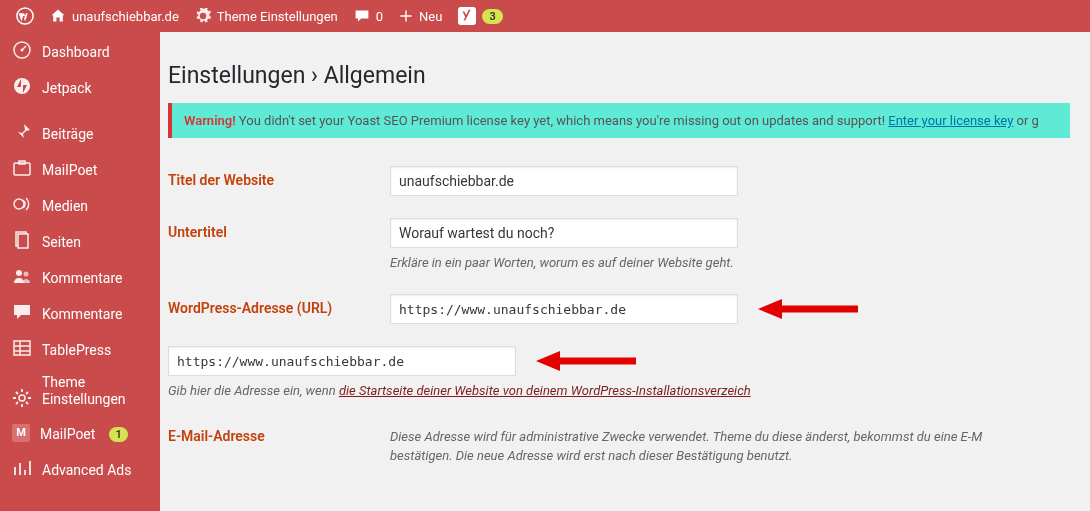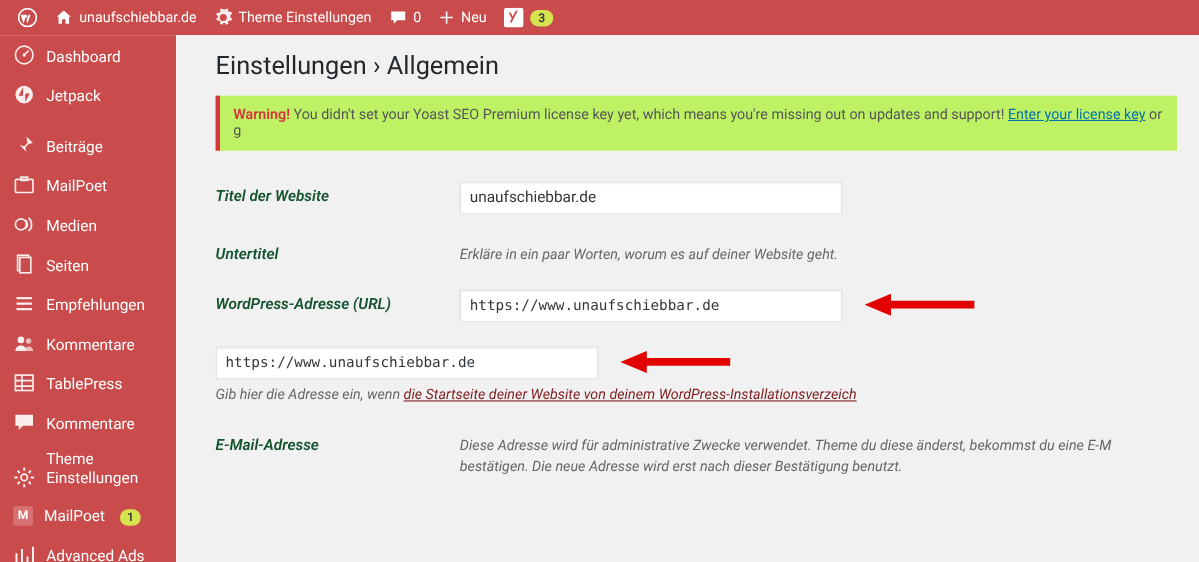--- a/index.html
+++ b/index.html
@@ -8,27 +8,27 @@
     .topbar > * { display:flex; align-items:center; padding:0 8px; height:32px; cursor:pointer; }
     .topbar .gap { gap:6px; }
     .badge-green { background:#d5e34f; color:#333; border-radius:10px; font-size:11px; padding:1px 7px; font-weight:600; }
     .layout { display:flex; height:479px; }
     .sidebar { width:160px; background:#c94b4b; color:#fff; font-size:14px; overflow:hidden; }
     .sidebar-item { display:flex; align-items:flex-end; gap:10px; padding:8px 12px; cursor:pointer; }
     .sidebar-item.two-line { line-height:1.2; }
     .sidebar .ico { width:20px; height:20px; display:flex; align-items:center; justify-content:center; opacity:.9; }
     .mailpoet-box { width:18px; height:18px; background:#d77070; color:#fff; display:flex; align-items:center; justify-content:center; font-size:11px; font-weight:700; border-radius:2px; }
     .badge-circle { background:#d5e34f; color:#333; border-radius:10px; font-size:11px; padding:1px 6px; font-weight:600; margin-left:4px; }
-    .content { flex:1; background:#f1f1f1; padding:8px 20px 0 36px; overflow:hidden; }
+    .content { flex:1; background:#f1f1f1; padding:8px 20px 0 8px; overflow:hidden;margin-top:16px; }
     .page-title { font-size:23px; font-weight:400; color:#23282d; margin:6px 0 14px; }
-    .warning-box { background:#bef264; border-left:4px solid #d63638; padding:10px 12px; margin-bottom:28px; font-size:13px; color:#555; }
+    .warning-box { background:#5eead4; border-left:4px solid #d63638; padding:10px 12px; margin-bottom:28px; font-size:13px; color:#555; }
     .warning-box .w { color:#d63638; font-weight:600; }
     .warning-box a { color:#0073aa; text-decoration:underline; }
     .form-row { display:flex; align-items:flex-start; margin-bottom:22px; }
-    .form-label { width:222px; font-size:14px; font-weight:600; color:#14532d; padding-top:6px;font-style:italic; }
+    .form-label { width:222px; font-size:14px; font-weight:600; color:#c2410c; padding-top:6px; }
     .form-field { flex:1; }
     .form-field input { width:348px; height:30px; padding:3px 8px; font-size:14px; border:1px solid #ddd; background:#fff; color:#32373c; box-shadow:inset 0 1px 2px rgba(0,0,0,.07); }
     .form-field input.mono { font-family:Menlo,Monaco,Consolas,monospace; font-size:13px; }
     .form-field .desc { font-size:13px; color:#666; font-style:italic; margin-top:6px; line-height:1.4; }
     .form-field .desc .bold { font-weight:400; }
     .form-field .desc a { color:#7f1d1d; text-decoration:underline; font-style:italic; }
     .arrow { display:inline-block; margin-left:16px; vertical-align:middle; }
     svg { display:block; }
   </style>
 </head>
@@ -141,53 +141,45 @@
           <svg width="20" height="20" viewBox="0 0 20 20" fill="#fff">
             <rect x="4" y="2" width="10" height="14" fill="none" stroke="#fff" stroke-width="1.5"></rect>
             <rect x="6" y="4" width="10" height="14" fill="#c94b4b" stroke="#fff" stroke-width="1.5"></rect>
           </svg>
         </span>
       <span>Seiten</span>
     </div>
     <div class="sidebar-item">
       <span class="ico">
           <svg width="20" height="20" viewBox="0 0 20 20" fill="#fff">
-            <path d="M3 4h14v2H3zM3 9h14v2H3zM3 14h14v2H3z"></path>
-          </svg>
-        </span>
-      <span>Empfehlungen</span>
-    </div>
-    <div class="sidebar-item">
-      <span class="ico">
-          <svg width="20" height="20" viewBox="0 0 20 20" fill="#fff">
             <circle cx="7" cy="7" r="3"></circle>
             <path d="M2 17c0-3 2-5 5-5s5 2 5 5z"></path>
             <circle cx="14" cy="8" r="2.5" opacity=".7"></circle>
             <path d="M11 17c0-3 1-4 3-4s4 1 4 4z" opacity=".7"></path>
           </svg>
         </span>
       <span>Kommentare</span>
     </div>
     <div class="sidebar-item">
       <span class="ico">
+          <svg width="20" height="20" viewBox="0 0 20 20" fill="#fff">
+            <path d="M2 3h16v10H9l-4 4v-4H2z"></path>
+          </svg>
+        </span>
+      <span>Kommentare</span>
+    </div>
+    <div class="sidebar-item">
+      <span class="ico">
           <svg width="20" height="20" viewBox="0 0 20 20" fill="none" stroke="#fff" stroke-width="1.5">
             <rect x="2" y="3" width="16" height="14"></rect>
             <path d="M2 8h16M2 13h16M8 3v14"></path>
           </svg>
         </span>
       <span>TablePress</span>
     </div>
-    <div class="sidebar-item">
-      <span class="ico">
-          <svg width="20" height="20" viewBox="0 0 20 20" fill="#fff">
-            <path d="M2 3h16v10H9l-4 4v-4H2z"></path>
-          </svg>
-        </span>
-      <span>Kommentare</span>
-    </div>
     <div class="sidebar-item two-line">
       <span class="ico">
           <svg width="20" height="20" viewBox="0 0 20 20" fill="#fff">
             <circle cx="10" cy="10" r="3" fill="#c94b4b"></circle>
             <circle cx="10" cy="10" r="3" fill="none" stroke="#fff" stroke-width="1.5"></circle>
             <path d="M10 1v3M10 16v3M1 10h3M16 10h3M4 4l2 2M14 14l2 2M4 16l2-2M14 6l2-2" stroke="#fff" stroke-width="1.8"></path>
           </svg>
         </span>
       <span>Theme Einstellungen</span>
     </div>
@@ -216,20 +208,21 @@
     <div class="form-row">
       <div class="form-label">Titel der Website</div>
       <div class="form-field">
         <input type="text" value="unaufschiebbar.de" style="">
       </div>
     </div>
 
     <div class="form-row">
       <div class="form-label">Untertitel</div>
       <div class="form-field">
+        <input type="text" value="Worauf wartest du noch?" style="">
         <div class="desc">Erkläre in ein paar Worten, worum es auf deiner Website geht.</div>
       </div>
     </div>
 
     <div class="form-row">
       <div class="form-label">WordPress-Adresse (URL)</div>
       <div class="form-field">
         <input type="text" class="mono" value="https://www.unaufschiebbar.de" style="">
         <span class="arrow"><svg width="100" height="22" viewBox="0 0 100 22">
               <path d="M100 11H20" stroke="#e30000" stroke-width="7"></path>

